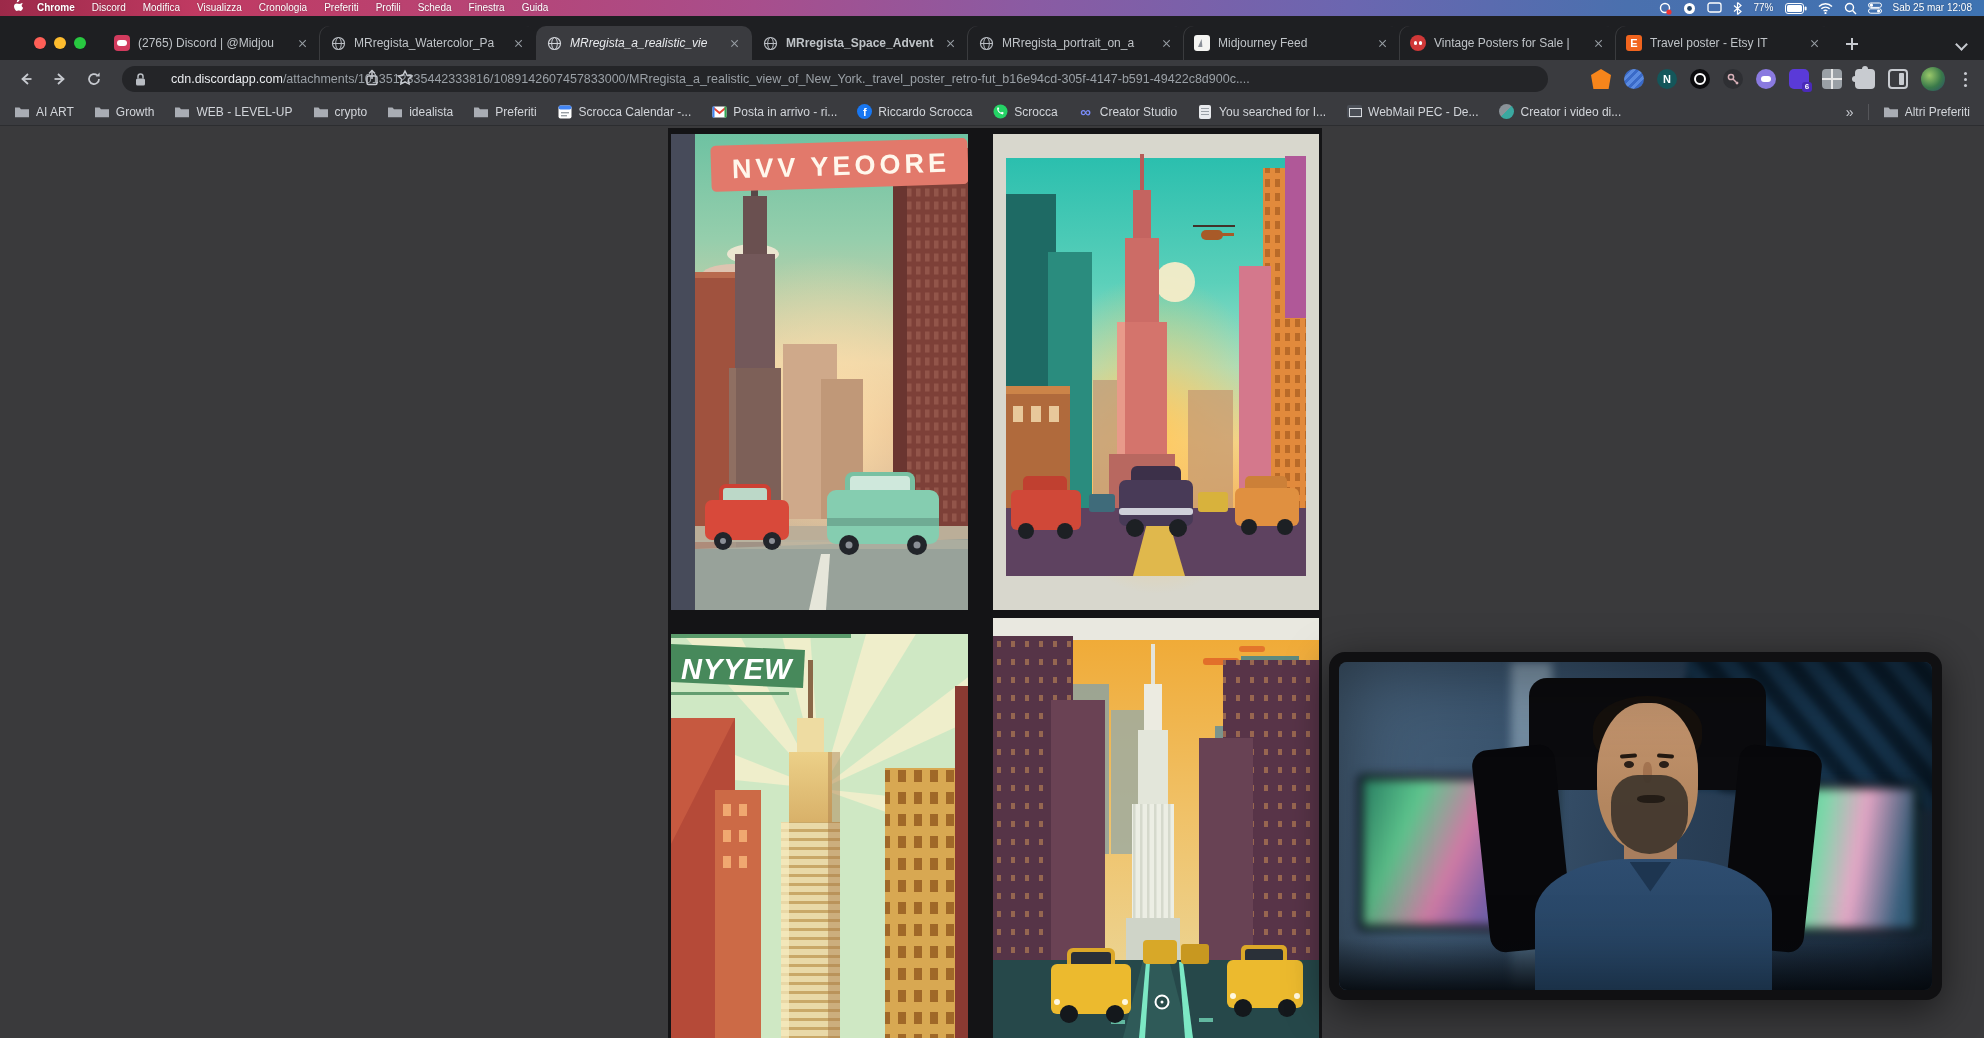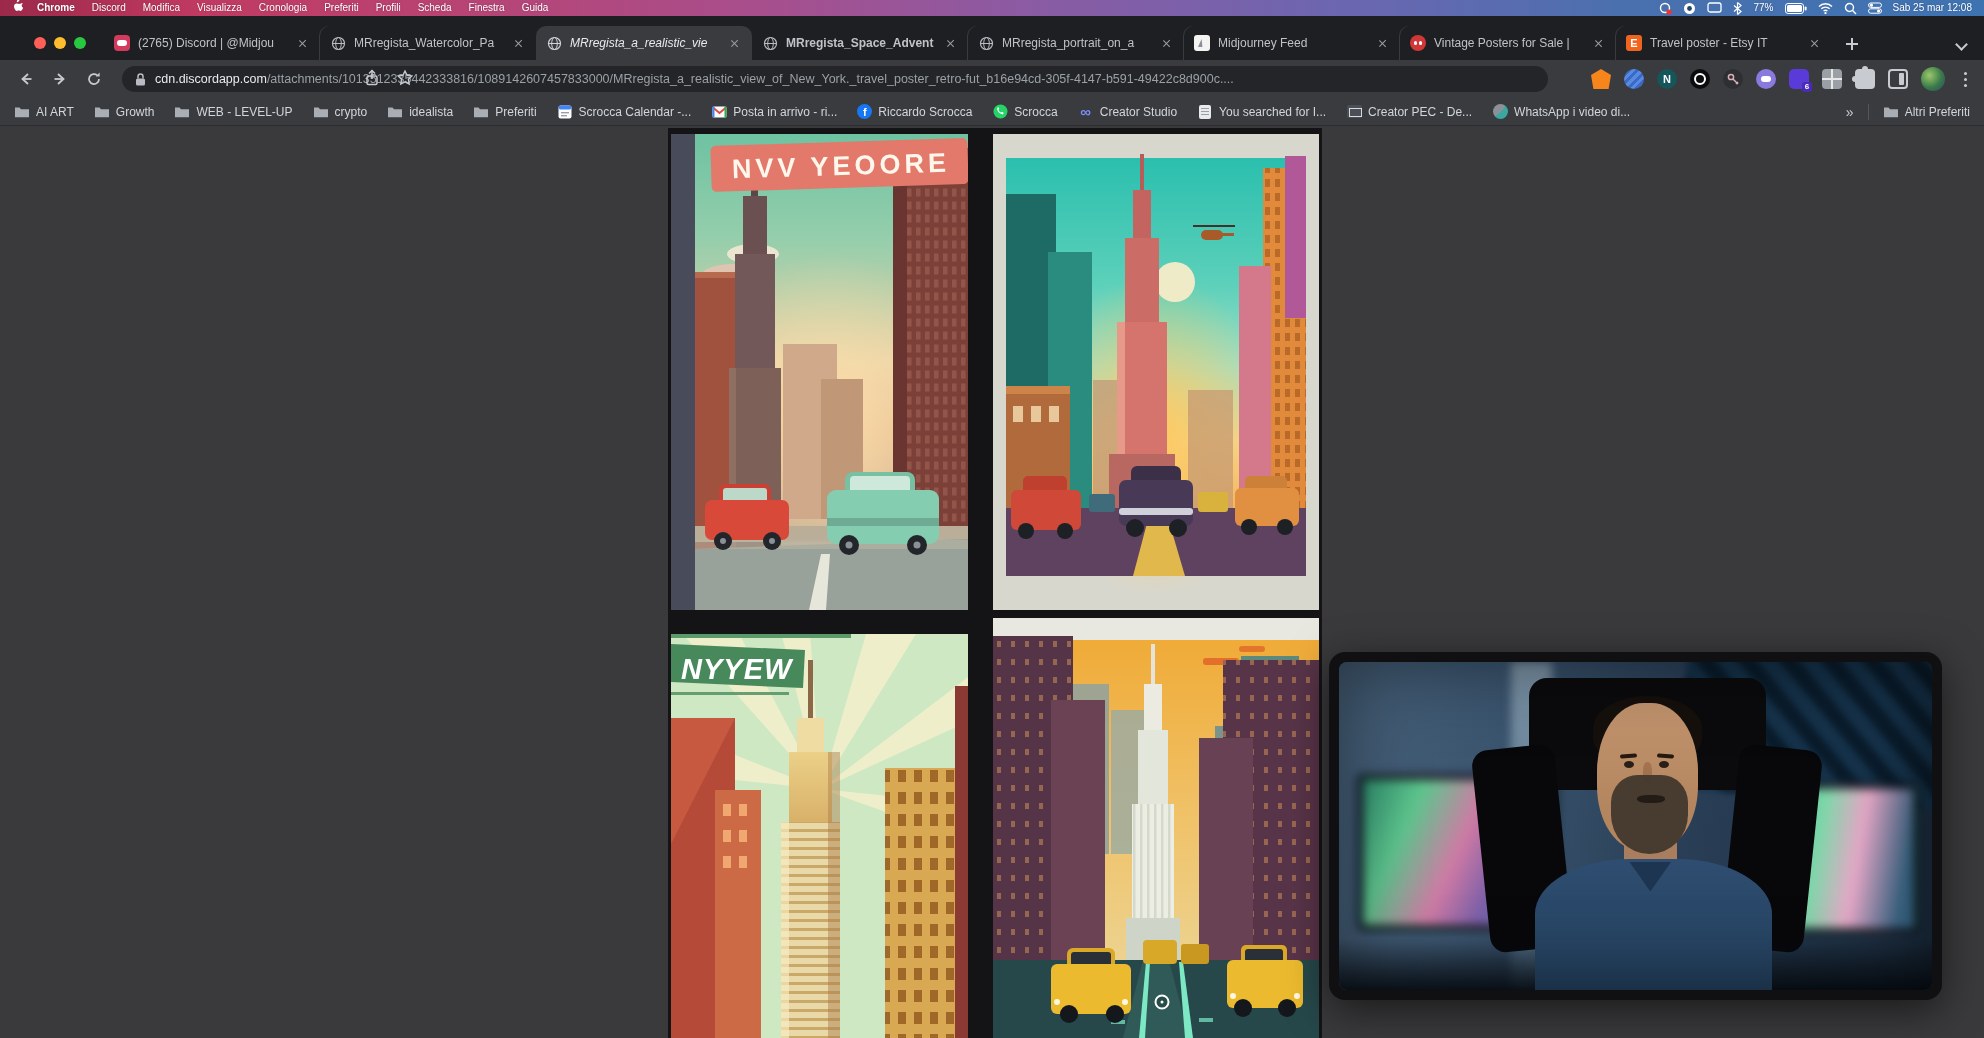--- a/index.html
+++ b/index.html
@@ -46,21 +46,21 @@
   #newtab::after { content:""; position:absolute; left:4px; top:9px; width:12px; height:2px; background:#c7cad0; }
   #tab-chevron { position:absolute; right:18px; top:24px; width:9px; height:9px;
     border-right:2px solid #c7cad0; border-bottom:2px solid #c7cad0; transform:rotate(45deg); }
 
   
   #toolbar { position:absolute; top:60px; left:0; width:100%; height:38px; background:#3a3b3f; z-index:40; }
   .nav-btn { position:absolute; top:7px; width:24px; height:24px; display:flex; align-items:center; justify-content:center; border-radius:50%; }
   #url-pill { position:absolute; left:122px; top:6px; width:1426px; height:26px; border-radius:13px;
     background:#242528; display:flex; align-items:center; padding:0 40px 0 12px; overflow:hidden; }
   #url-text { display:flex; align-items:center; white-space:nowrap; overflow:hidden; font-size:12.5px; margin-left:8px; }
-  #url-domain { color:#e8eaed; }
+  #url-domain { color:#e8eaed;margin-left:16px; }
   #url-path { color:#9aa0a6; overflow:hidden; text-overflow:ellipsis; }
   #pill-actions { position:absolute; right:1570px; top:9px; display:flex; gap:16px; }
   #extensions { position:absolute; right:12px; top:7px; display:flex; align-items:center; gap:13px; }
   .ext { width:20px; height:20px; display:flex; align-items:center; justify-content:center; font-size:11px; font-weight:bold; color:#fff; position:relative; }
   .ext-fox { background:#f6851b; clip-path:polygon(50% 0,100% 30%,88% 100%,12% 100%,0 30%); }
   .ext-blue { border-radius:50%; background:repeating-linear-gradient(135deg,#5a8ae0 0 3px,#3a6ac8 3px 6px); }
   .ext-n { border-radius:50%; background:#14565a; font-size:11px; }
   .ext-black { border-radius:50%; background:#0c0c0e; }
   .ext-black::after { content:""; width:8px; height:8px; border:2px solid #fff; border-radius:50%; }
   .ext-key { border-radius:50%; background:#2e2f33; }
@@ -436,27 +436,27 @@
     <span class="bm">
       <span class="bm-icon">
           <span class="bm-pagedoc"></span>
         </span>
       <span>You searched for I...</span>
     </span>
     <span class="bm">
       <span class="bm-icon">
           <span class="bm-mail"></span>
         </span>
-      <span>Creator PEC - De...</span>
+      <span>WebMail PEC - De...</span>
     </span>
     <span class="bm">
       <span class="bm-icon">
           <span class="bm-conv"></span>
         </span>
-      <span>WhatsApp i video di...</span>
+      <span>Creator i video di...</span>
     </span>
     <span id="bm-right">
       <span id="bm-overflow">»</span>
       <span id="bm-divider"></span>
       <span class="bm" style="margin-right:0;">
         <span class="bm-icon">
             <svg width="16" height="14" viewBox="0 0 16 14">
               <path d="M1 2.5 h4.5 l1.5 1.8 h8 v8 h-14 z" fill="#a9adb4"></path>
             </svg>
           </span>

